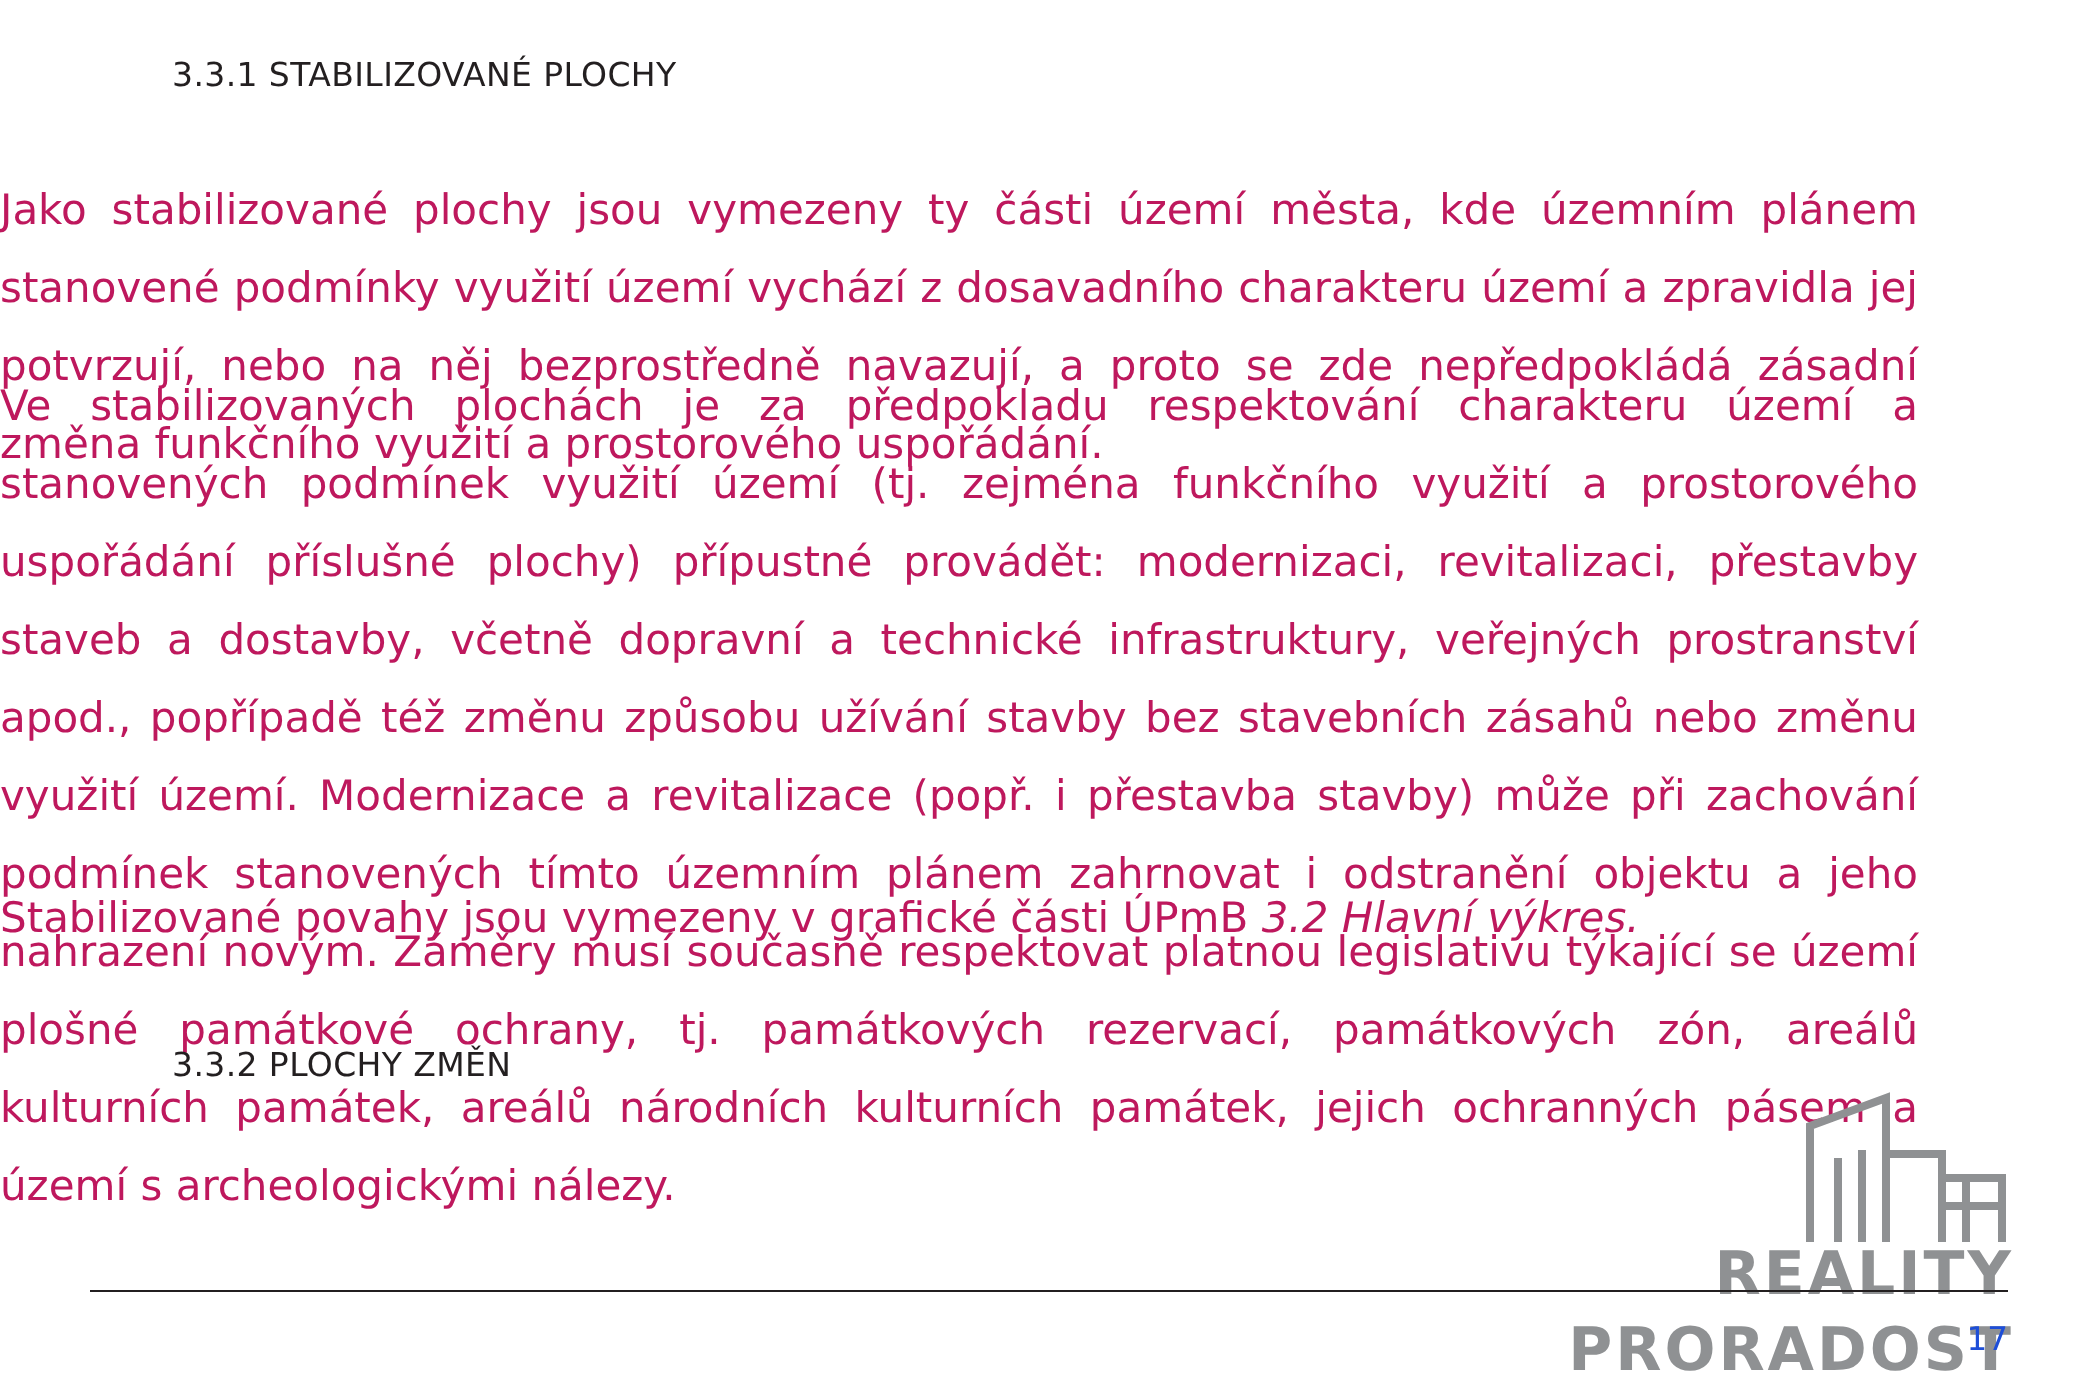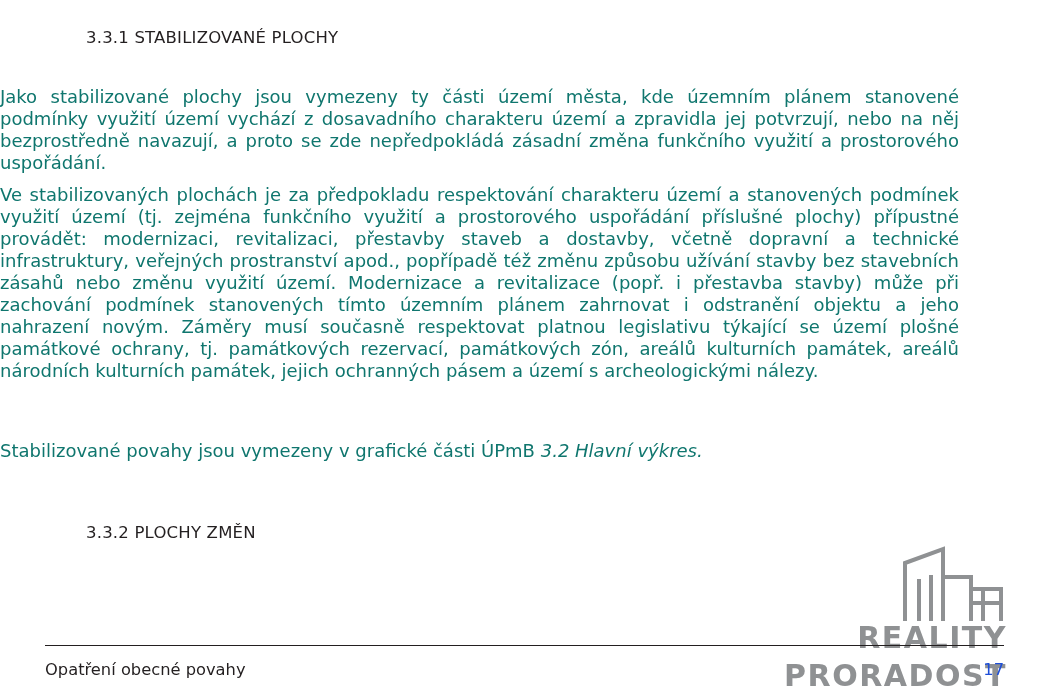--- a/index.html
+++ b/index.html
@@ -32,26 +32,26 @@
     left: 86px;
     top: 28px;
   }
   .heading-2 {
     position: absolute;
     left: 86px;
     top: 523px;
   }
   p.body-par {
     position: absolute;
-    font-size: 18px;
-    line-height: 22px;
+    font-size: 21px;
+    line-height: 39px;
     text-align: justify;
     text-align-last: left;
     margin: 0;
-    color: #0f766e;
+    color: #be185d;
     width: 959px;
   }
   .par-1 { top: 86px; }
   .par-2 { top: 184px; }
   .par-3 { top: 440px; }
   .par-4 { top: 579px; }
   .italic { font-style: italic; }
 
   
   .footer-rule {
@@ -139,17 +139,16 @@
         <path d="M76,34 L76,76"></path>
         <path d="M88,30 L88,76"></path>
       </g>
     </svg>
     <div class="wm-text wm-text-1">REALITY</div>
     <div class="wm-text wm-text-2">PRORADOST</div>
   </div>
 
   <div class="footer-rule"></div>
 
-  <div class="footer-left">Opatření obecné povahy</div>
 
   <div class="footer-right">17</div>
 
 </div>
 
 </body></html>

